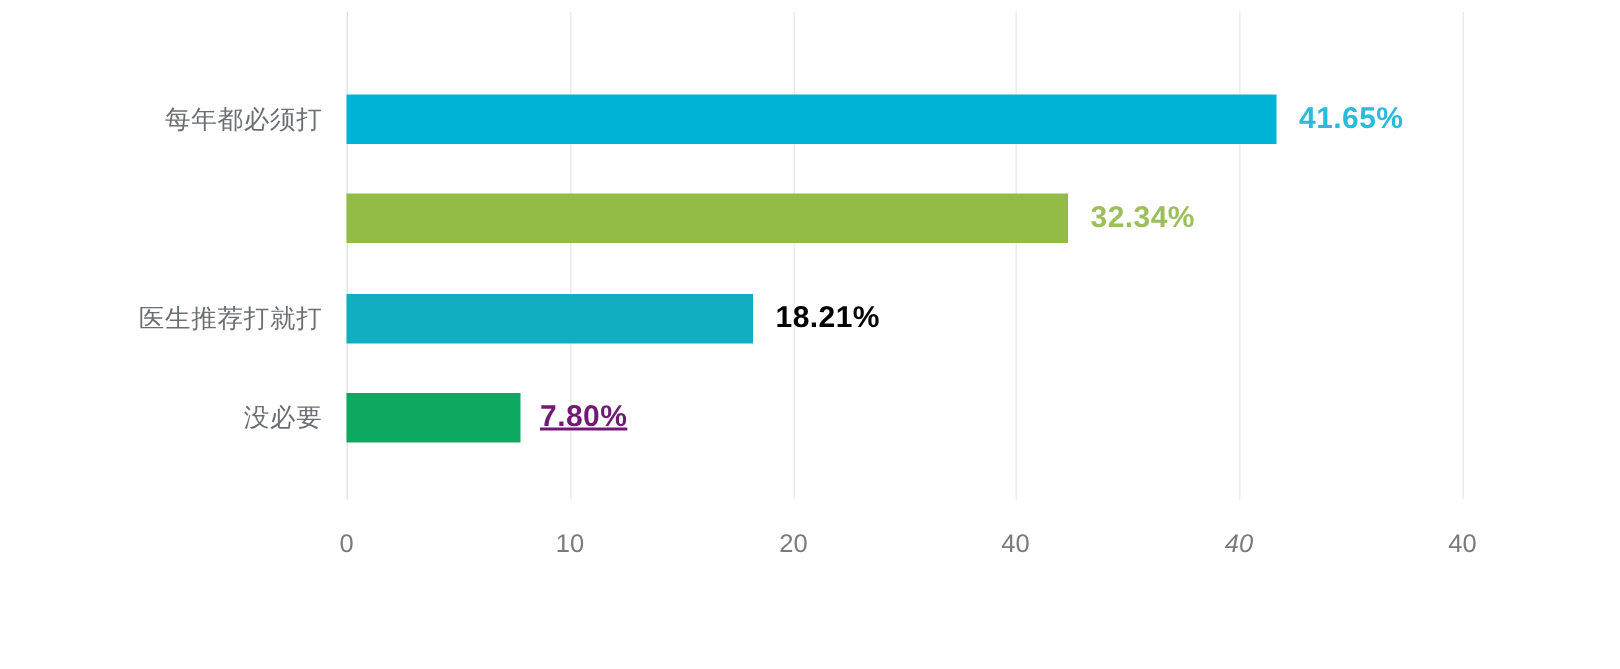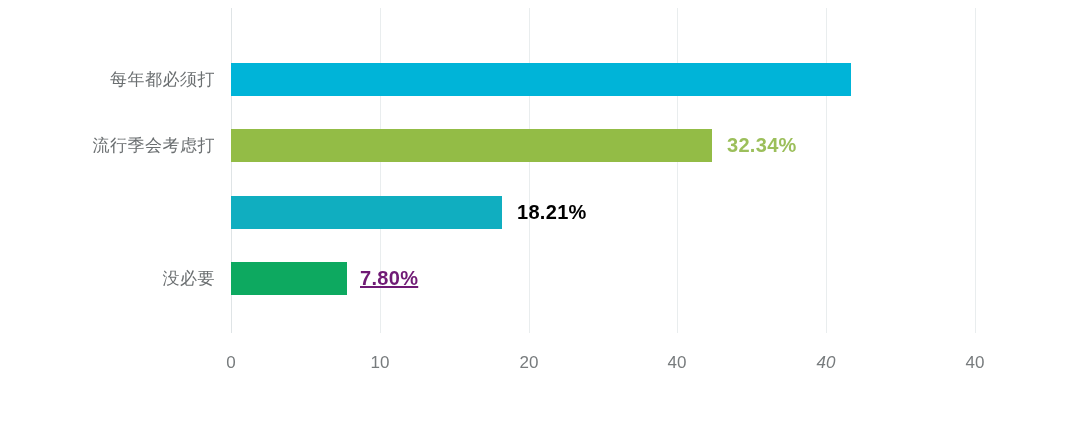--- a/index.html
+++ b/index.html
@@ -120,29 +120,30 @@
     <div class="gridline" style="left:446px;"></div>
     <div class="gridline" style="left:595px;"></div>
     <div class="gridline" style="left:744px;"></div>
   </div>
 
   <div class="rows">
 
     <div class="bar-row r0">
       <div class="cat-label">每年都必须打</div>
       <div class="bar" style="width:620px; background:#00b4d8;"></div>
+      <div class="value-label" style="left:866px; color:#29bcd8;">41.65%</div>
     </div>
 
     <div class="bar-row r1">
-      <div class="cat-label">流行季会考虑打</div>
       <div class="bar" style="width:481px; background:#93bc46;"></div>
       <div class="value-label" style="left:727px; color:#9cbf5b;text-align:center;">32.34%</div>
     </div>
 
     <div class="bar-row r2">
+      <div class="cat-label">医生推荐打就打</div>
       <div class="bar" style="width:271px; background:#10aec0;"></div>
       <div class="value-label" style="left:517px; color:#000000;">18.21%</div>
     </div>
 
     <div class="bar-row r3">
       <div class="cat-label">没必要</div>
       <div class="bar" style="width:116px; background:#0da960;"></div>
       <div class="value-label" style="left:360px; color:#701a75;text-decoration:underline;">7.80%</div>
     </div>
 

